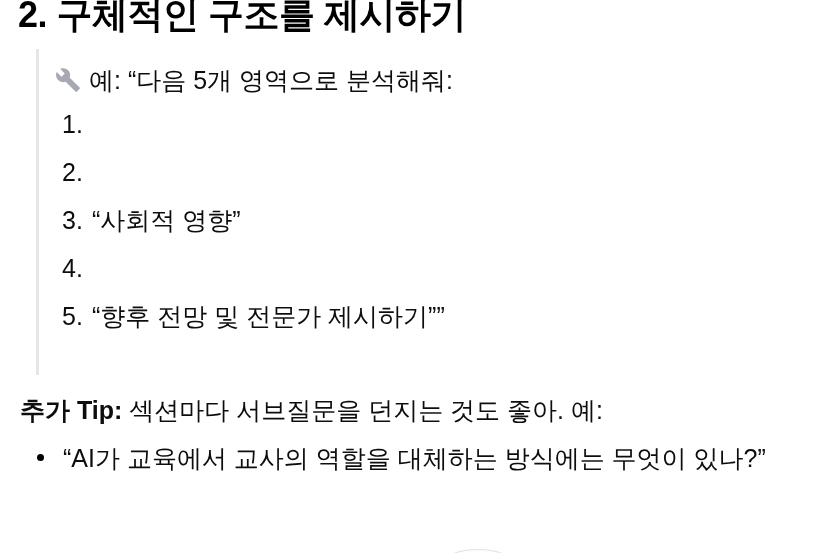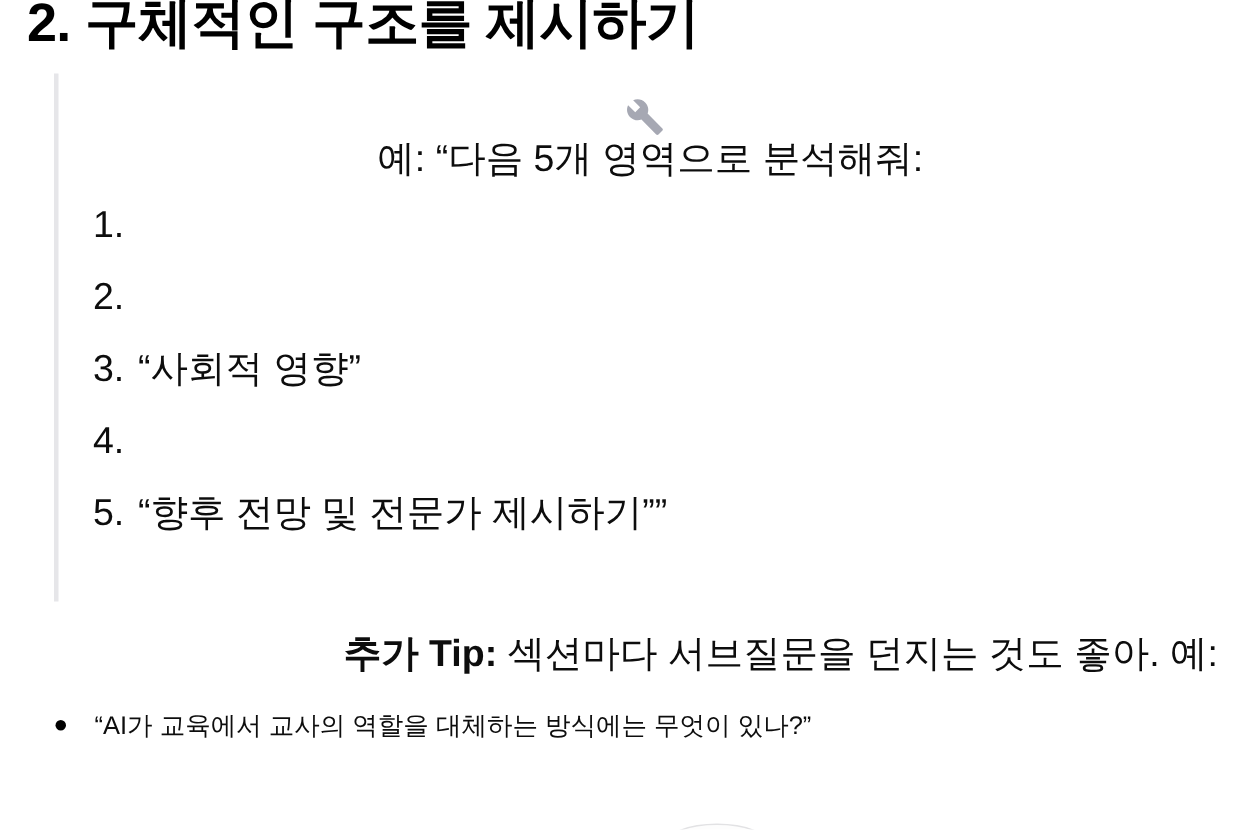--- a/index.html
+++ b/index.html
@@ -28,21 +28,20 @@
     margin: 13px 0 0 16px;
     border-left: 3px solid #e6e6e9;
     padding: 16px 0 26px 16px;
   }
   .bq-lead {
     margin: 0;
     font-size: 25px;
     line-height: 30px;
     display: flex;
     align-items: center;
-    flex-direction: column;
   }
   .wrench {
     display: inline-flex;
     width: 26px; height: 26px;
     margin-right: 8px;
     flex: 0 0 auto;
   }
   ol.struct-list {
     list-style: none;
     margin: 14px 0 0 0;
@@ -55,33 +54,32 @@
     margin: 0 0 18px 0;
   }
   ol.struct-list li:last-child { margin-bottom: 18px; }
   .li-num { flex: 0 0 30px; width: 30px; }
 
   
   p.tip {
     margin: 20px 0 0 0;
     font-size: 25px;
     line-height: 30px;
-    text-align: right;
   }
   p.tip strong { font-weight: 700; }
 
   
   ul.sub-questions {
     list-style: none;
     margin: 18px 0 0 0;
     padding: 0 0 0 43px;
   }
   ul.sub-questions li {
     position: relative;
-    font-size: 17px;
+    font-size: 25px;
     line-height: 30px;
     margin: 2px 0 22px 0;
   }
   ul.sub-questions li::before {
     content: "";
     position: absolute;
     left: -26px; top: 11px;
     width: 7px; height: 7px;
     border-radius: 50%;
     background: #000000;

